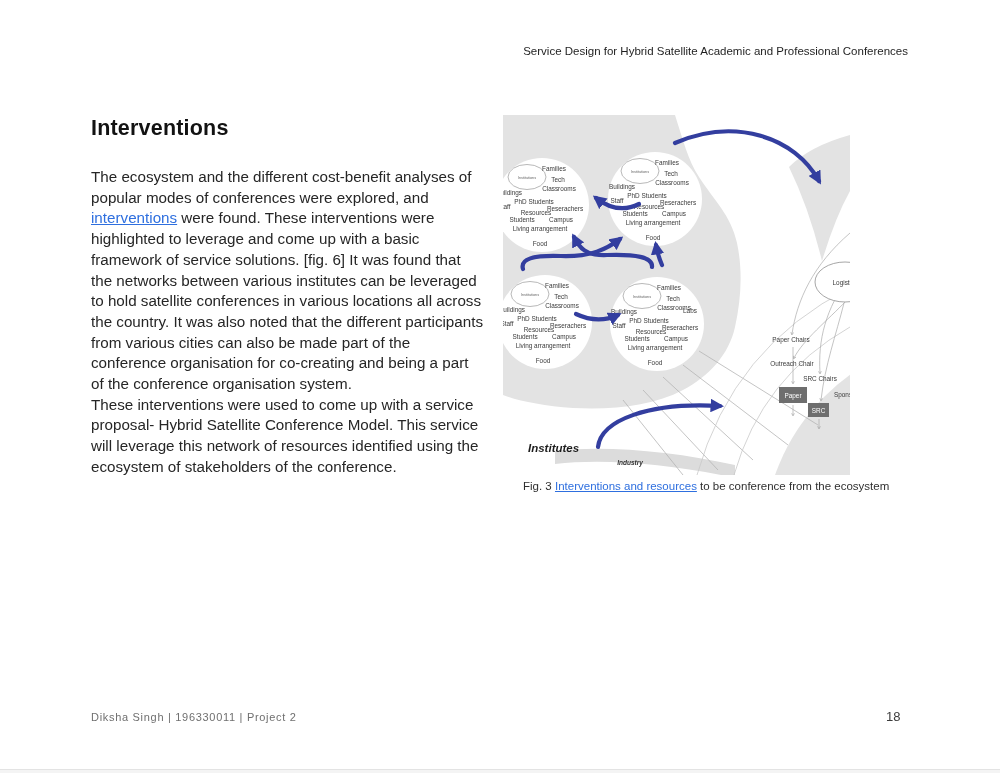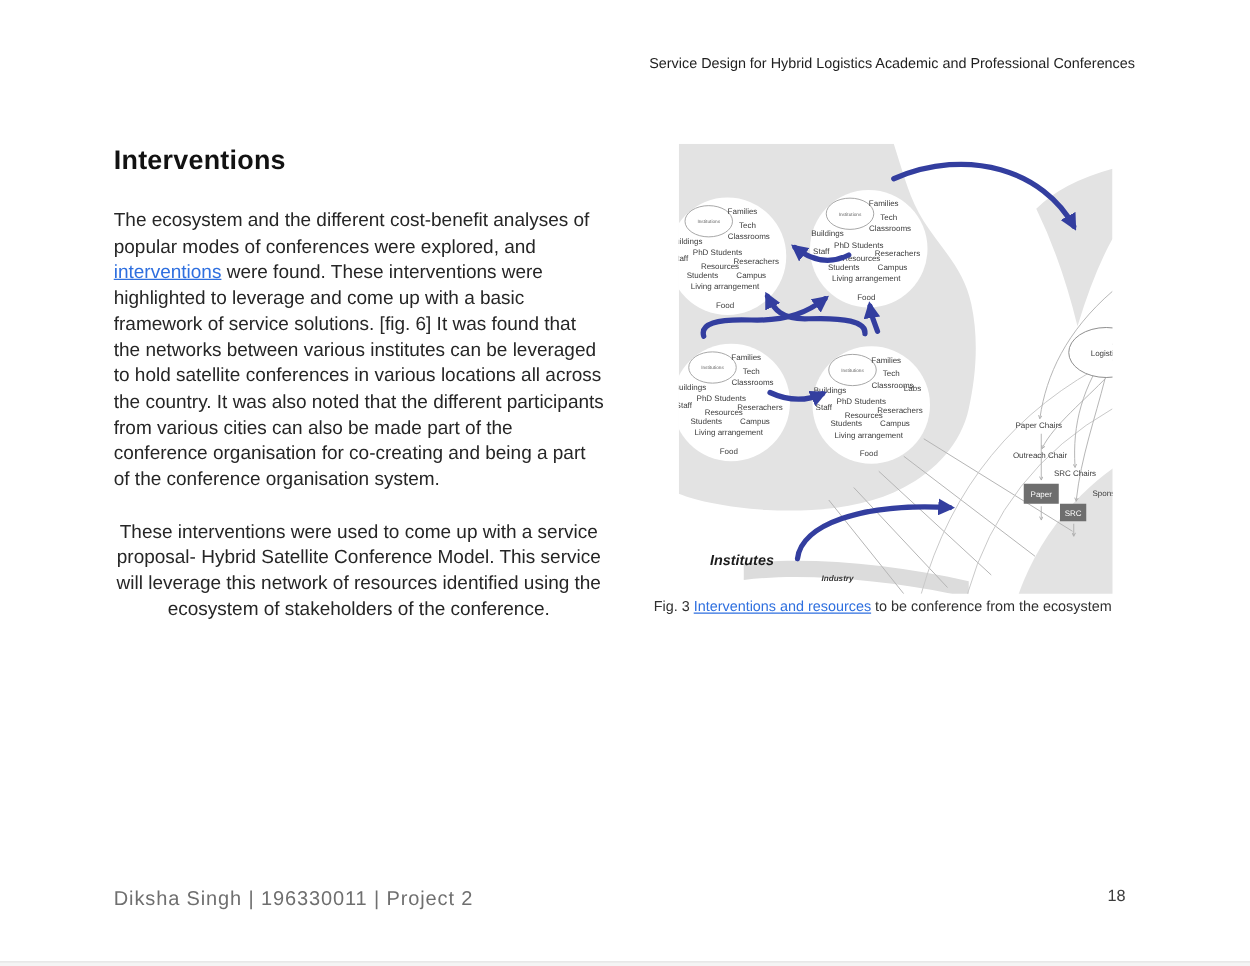--- a/index.html
+++ b/index.html
@@ -11,43 +11,43 @@
   .header-title{
     position:absolute;top:45px;right:92px;font-size:11.5px;color:#1f1f1f;
   }
   .article{position:absolute;left:91px;top:116px;width:392px;}
   .article h1{
     margin:0 0 26px 0;font-size:21.5px;font-weight:700;color:#121212;letter-spacing:.2px;
   }
   .article p{
     margin:0;font-size:15.2px;line-height:20.7px;color:#262626;
   }
-  .article p + p{margin-top:21px;text-align:center;}
+  .article p + p{}
   a.link{color:#2e6fdf;text-decoration:underline;cursor:pointer;}
   .italic{}
-  .figure-wrap{position:absolute;left:543px;top:115px;width:347px;height:360px;}
+  .figure-wrap{position:absolute;left:503px;top:115px;width:347px;height:360px;}
   .figure-wrap svg{display:block;overflow:hidden;}
   .fig-caption{
     position:absolute;left:523px;top:480px;width:420px;font-size:11.5px;color:#303030;
   }
   .footer-credit{
-    position:absolute;left:91px;top:711px;font-size:16px;color:#6f6f6f;letter-spacing:.7px;text-align:center;
+    position:absolute;left:91px;top:711px;font-size:11px;color:#6f6f6f;letter-spacing:.7px;text-align:center;
   }
   .page-number{
     position:absolute;left:886px;top:709px;font-size:13px;color:#3c3c3c;
   }
   .bottom-edge{
     position:absolute;left:0;bottom:0;width:1000px;height:3px;
     background:#f4f4f4;border-top:1px solid #e3e3e3;
   }
 </style>
 </head>
 <body>
 
-<div class="header-title">Service Design for Hybrid Logistics Academic and Professional Conferences</div>
+<div class="header-title">Service Design for Hybrid Satellite Academic and Professional Conferences</div>
 
 <div class="article">
   <h1>Interventions</h1>
   <p><span>The ecosystem and the different cost-benefit analyses of popular modes of conferences were explored, and </span><a class="link">interventions</a><span> were found. These interventions were highlighted to leverage and come up with a basic framework of service solutions. [fig. 6] It was found that the networks between various institutes can be leveraged to hold satellite conferences in various locations all across the country. It was also noted that the different participants from various cities can also be made part of the conference organisation for </span><span class="italic">co-creating</span><span> and being a part of the conference organisation system.</span></p>
   <p>These interventions were used to come up with a service proposal- Hybrid Satellite Conference Model. This service will leverage this network of resources identified using the ecosystem of stakeholders of the conference.</p>
 </div>
 
 <div class="figure-wrap">
   <svg width="347" height="360" viewBox="0 0 347 360" xmlns="http://www.w3.org/2000/svg">
     <defs>

